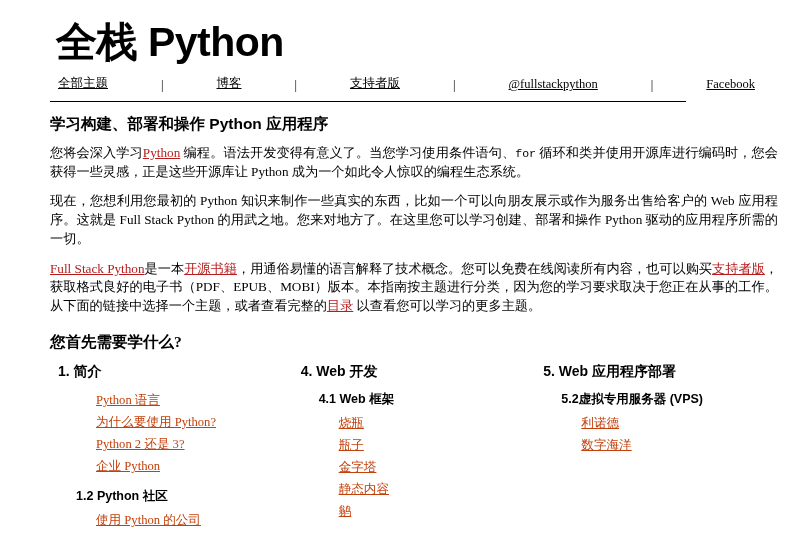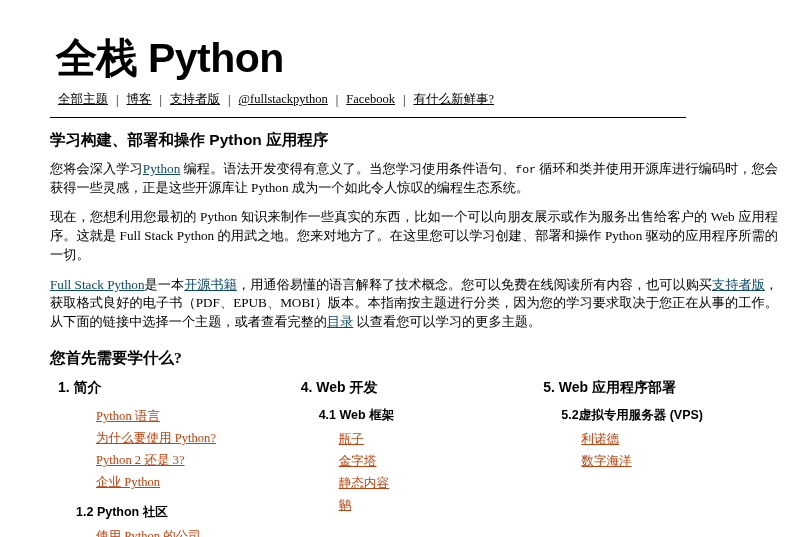--- a/index.html
+++ b/index.html
@@ -8,39 +8,40 @@
     background: #ffffff;
   }
   body {
     width: 800px;
     height: 537px;
     overflow: hidden;
     font-family: "Liberation Serif", serif;
     color: #000000;
   }
   .page {
-    padding: 30px 22px 0 50px;
+    padding: 14px 22px 0 50px;
     box-sizing: border-box;
     width: 708px;
   }
   .site-title {
     font-family: "Liberation Sans", sans-serif;
     font-size: 41px;
     font-weight: bold;
     letter-spacing: -0.5px;
     line-height: 1.0;
     margin: 8px 0 12px 6px;
   }
   .navbar {
     font-family: "Liberation Serif", serif;
     font-size: 12.5px;
     margin: 0 0 0 8px;
     display: flex;
-    align-items: center;
+    align-items: flex-end;
     white-space: nowrap;
+    gap: 45px;
   }
   .navbar a {
     color: #000;
     text-decoration: underline;
     padding: 0 0 1px 0;
   }
   .navsep {
     display: inline-block;
     padding: 0 8px;
     color: #000;
@@ -62,21 +63,21 @@
     font-weight: bold;
     margin: 12px 0 9px 0;
   }
   p.para {
     font-size: 13.2px;
     line-height: 1.42;
     margin: 0 0 11px 0;
     text-align: justify;
   }
   p.para a {
-    color: #0c4a6e;
+    color: #b91c1c;
     text-decoration: underline;
   }
   code.mono {
     font-family: "Liberation Mono", monospace;
     font-size: 11.5px;
   }
   h2.question {
     font-family: Liberation Serif, serif;
     font-size: 15.5px;
     font-weight: bold;
@@ -176,20 +177,21 @@
         </ul>
       </div>
     </div>
 
     <div class="col">
       <div class="col-head">4. Web 开发</div>
 
       <div class="group">
         <div class="sub-head"><span class="num">4.1</span> <span>Web 框架</span></div>
         <ul class="links">
+          <li><a href="#">烧瓶</a></li>
           <li><a href="#">瓶子</a></li>
           <li><a href="#">金字塔</a></li>
           <li><a href="#">静态内容</a></li>
           <li><a href="#">鹟</a></li>
 
         </ul>
       </div>
     </div>
 
     <div class="col">

